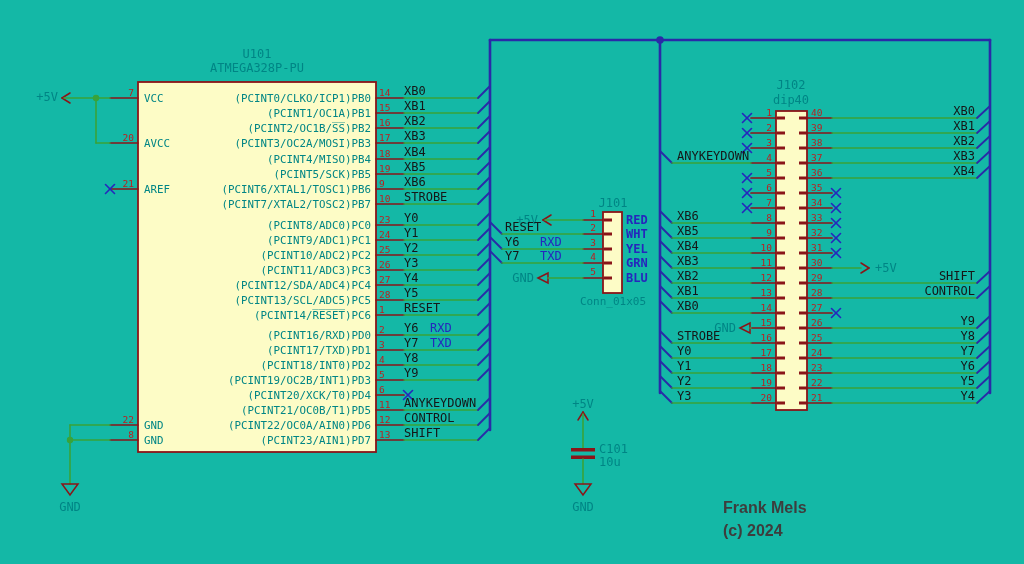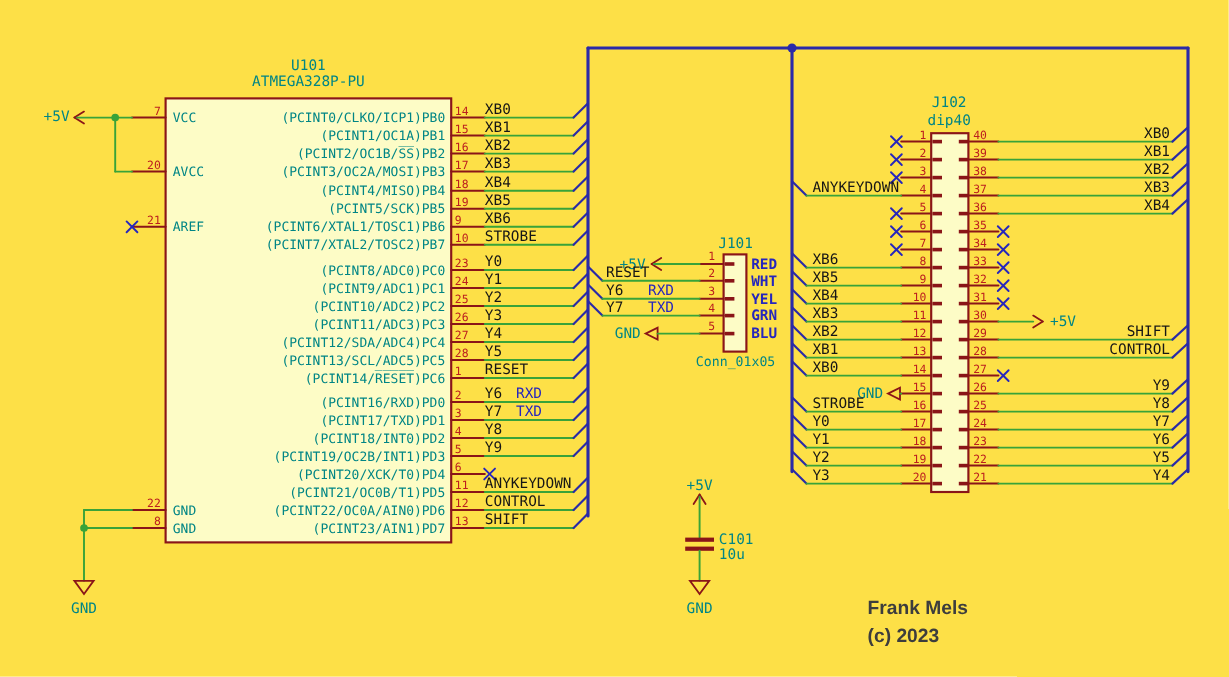--- a/index.html
+++ b/index.html
@@ -1,16 +1,16 @@
 <!DOCTYPE html>
 <html><head>
 <meta charset="utf-8">
 <style>
   html,body{margin:0;padding:0;background:#ffffff;}
-  .stage{position:relative;width:1024px;height:564px;background:#fde047;overflow:hidden;
+  .stage{position:relative;width:1024px;height:564px;background:#14b8a6;overflow:hidden;
          font-family:"DejaVu Sans Mono", monospace;}
   svg{position:absolute;left:0;top:0;}
   .copyright{position:absolute;left:723px;top:496px;
              font-family:"Liberation Sans", sans-serif;
              font-size:16px;font-weight:700;color:#3d3d3d;line-height:23px;}
 </style>
 </head>
 <body>
 
 <div class="stage">
@@ -484,15 +484,15 @@
         <rect x="571" y="455.5" width="24" height="3.5" fill="#8a1518"></rect>
         <text x="599" y="453" fill="#008585" font-size="12" text-anchor="start" font-family="&quot;DejaVu Sans Mono&quot;, monospace" font-weight="normal">C101</text>
         <text x="599" y="466" fill="#008585" font-size="12" text-anchor="start" font-family="&quot;DejaVu Sans Mono&quot;, monospace" font-weight="normal">10u</text>
         <line x1="583" y1="459" x2="583" y2="484" stroke="#39a339" stroke-width="1.6" stroke-linecap="round"></line>
         <polygon points="575,484 591,484 583,495" fill="none" stroke="#8a1518" stroke-width="1.5"></polygon>
         <text x="583" y="511" fill="#008585" font-size="12" text-anchor="middle" font-family="&quot;DejaVu Sans Mono&quot;, monospace" font-weight="normal">GND</text>
       </g>
     </svg>
   <div class="copyright">
     <div>Frank Mels</div>
-    <div>(c) 2023</div>
+    <div>(c) 2024</div>
   </div>
 </div>
 
 </body></html>

